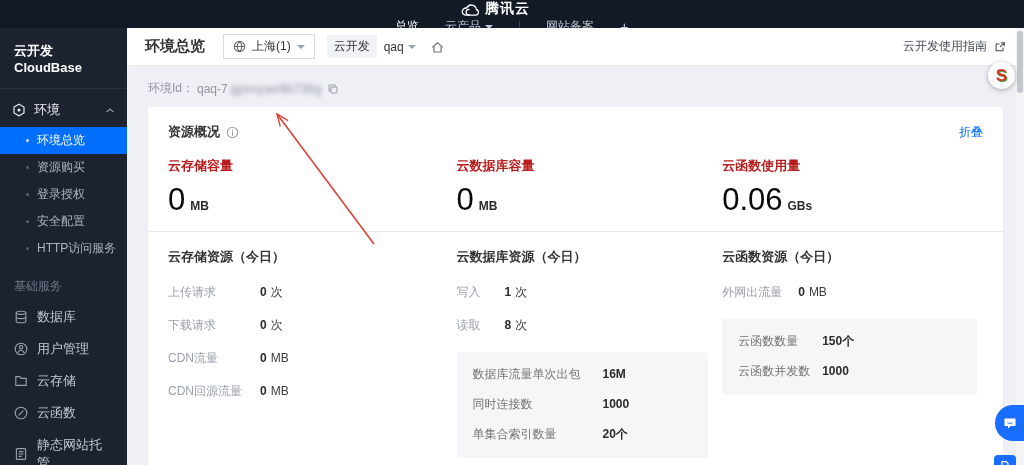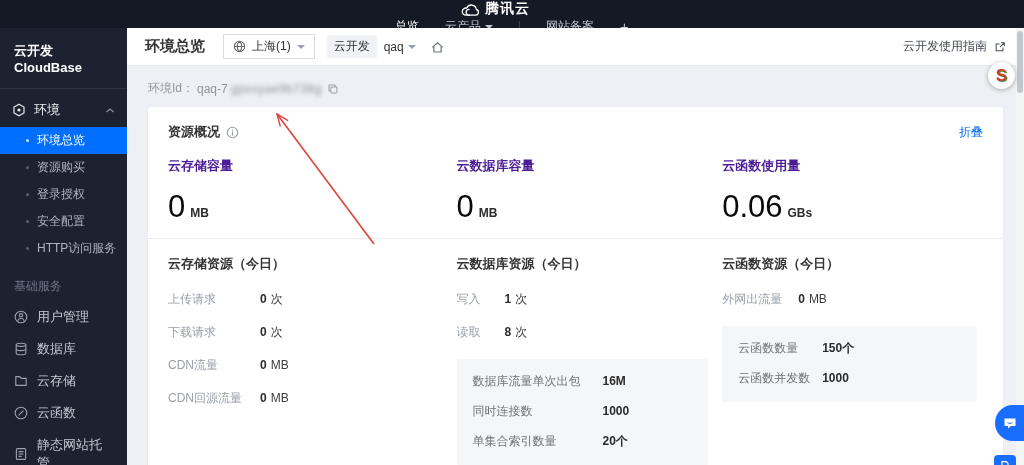--- a/index.html
+++ b/index.html
@@ -54,21 +54,21 @@
   .copy-btn { color:#9aa0aa; cursor:pointer; margin-left:2px; }
 
   .card { background:#fff; border-radius:3px; box-shadow:0 1px 2px rgba(20,30,50,.07); }
   .card-header { display:flex; align-items:center; gap:6px; padding:16px 20px 0; }
   .card-title { font-size:13px; font-weight:bold; color:#333; }
   .info-btn { color:#9aa0aa; cursor:pointer; }
   .collapse-link { margin-left:auto; color:#006eff; cursor:pointer; font-size:12px; }
 
   .grid3 { display:grid; grid-template-columns:35.4% 32.6% 32%; }
   .stats-row { padding:16px 20px 16px; }
-  .stat-label { font-size:13px; font-weight:bold; color:#4c1d95; margin-bottom:16px; }
+  .stat-label { font-size:13px; font-weight:bold; color:#b91c1c; margin-bottom:9px; }
   .stat-value-line { display:flex; align-items:baseline; gap:5px; }
   .stat-value { font-size:31px; color:#0a0a0a; line-height:1; }
   .stat-unit { font-size:12px; font-weight:bold; color:#2b2b2b; }
 
   .details-row { border-top:1px solid #e9ebef; padding:16px 20px 18px; }
   .section-title { font-size:13px; font-weight:bold; color:#333; margin-bottom:18px; }
   .kv { display:flex; align-items:baseline; font-size:12px; margin-bottom:16px; }
   .kv-label { color:#999fa9; }
   .c1 .kv-label { width:92px; } .c2 .kv-label { width:48px; } .c3 .kv-label { width:76px; }
   .kv-value { color:#2b2b2b; font-weight:bold; }
@@ -181,36 +181,36 @@
     <div class="sb-sub">资源购买</div>
     <div class="sb-sub">登录授权</div>
     <div class="sb-sub">安全配置</div>
     <div class="sb-sub">HTTP访问服务</div>
 
     <div class="sb-section">基础服务</div>
 
     <div class="sb-item">
       <span>
         <svg width="14" height="14" viewBox="0 0 14 14" fill="none" stroke="currentColor" stroke-width="1.1">
+          <ellipse cx="7" cy="2.8" rx="4.8" ry="1.6"></ellipse>
+            <path d="M2.2 2.8v8.4c0 .9 2.1 1.6 4.8 1.6s4.8-.7 4.8-1.6V2.8"></path>
+            <path d="M2.2 7c0 .9 2.1 1.6 4.8 1.6S11.8 7.9 11.8 7"></path>
+        </svg>
+      </span>
+      <span>数据库</span>
+    </div>
+    <div class="sb-item">
+      <span>
+        <svg width="14" height="14" viewBox="0 0 14 14" fill="none" stroke="currentColor" stroke-width="1.1">
           <circle cx="7" cy="7" r="5.8"></circle>
             <circle cx="7" cy="5.3" r="1.7"></circle>
             <path d="M3.8 10.8c.7-1.7 1.9-2.5 3.2-2.5s2.5.8 3.2 2.5"></path>
         </svg>
       </span>
       <span>用户管理</span>
-    </div>
-    <div class="sb-item">
-      <span>
-        <svg width="14" height="14" viewBox="0 0 14 14" fill="none" stroke="currentColor" stroke-width="1.1">
-          <ellipse cx="7" cy="2.8" rx="4.8" ry="1.6"></ellipse>
-            <path d="M2.2 2.8v8.4c0 .9 2.1 1.6 4.8 1.6s4.8-.7 4.8-1.6V2.8"></path>
-            <path d="M2.2 7c0 .9 2.1 1.6 4.8 1.6S11.8 7.9 11.8 7"></path>
-        </svg>
-      </span>
-      <span>数据库</span>
     </div>
     <div class="sb-item">
       <span>
         <svg width="14" height="14" viewBox="0 0 14 14" fill="none" stroke="currentColor" stroke-width="1.1" stroke-linejoin="round">
           <path d="M1.8 2.6h4l1.4 1.8h5v7H1.8z"></path>
         </svg>
       </span>
       <span>云存储</span>
     </div>
     <div class="sb-item">

